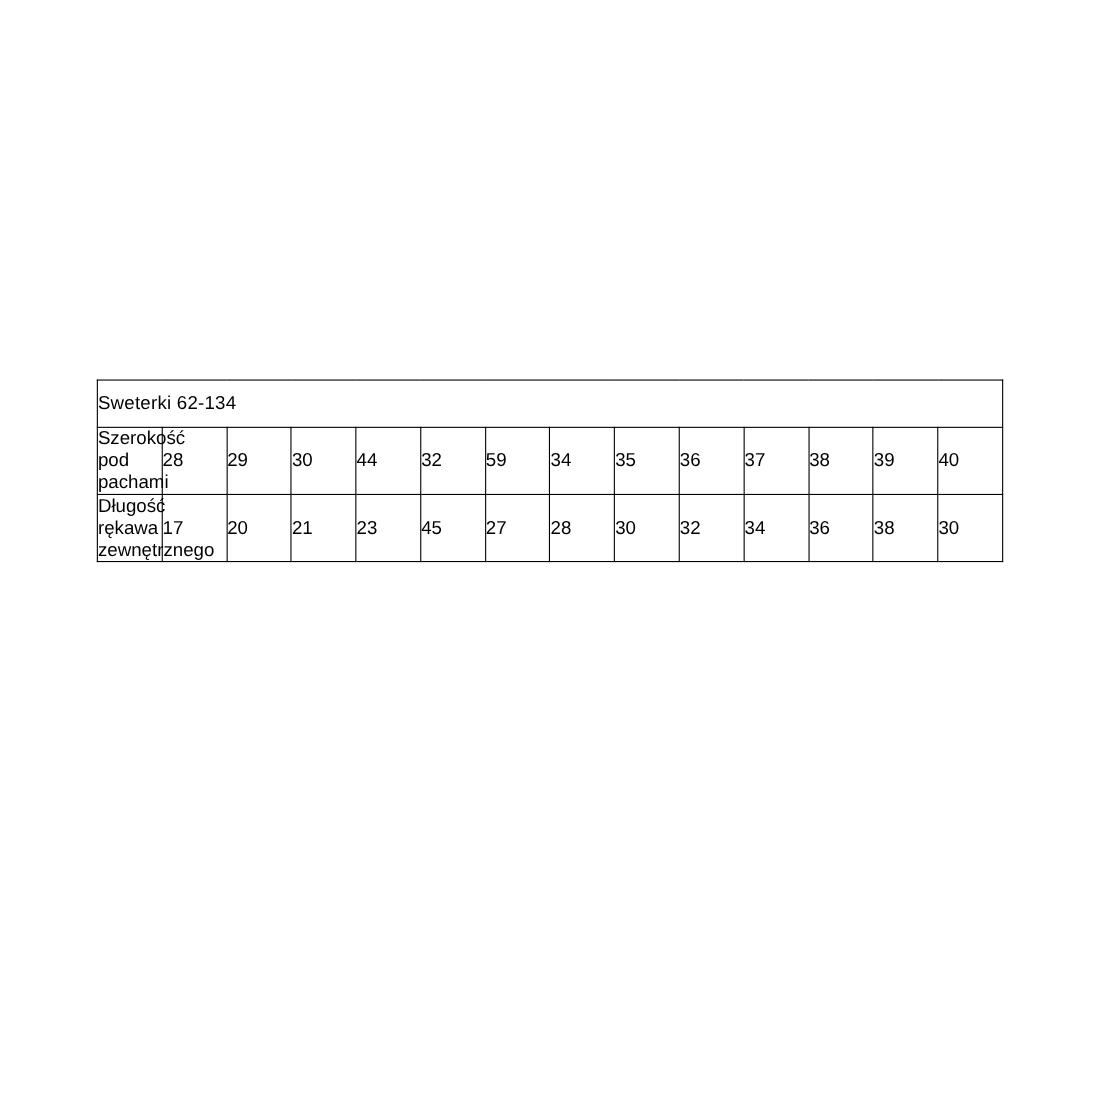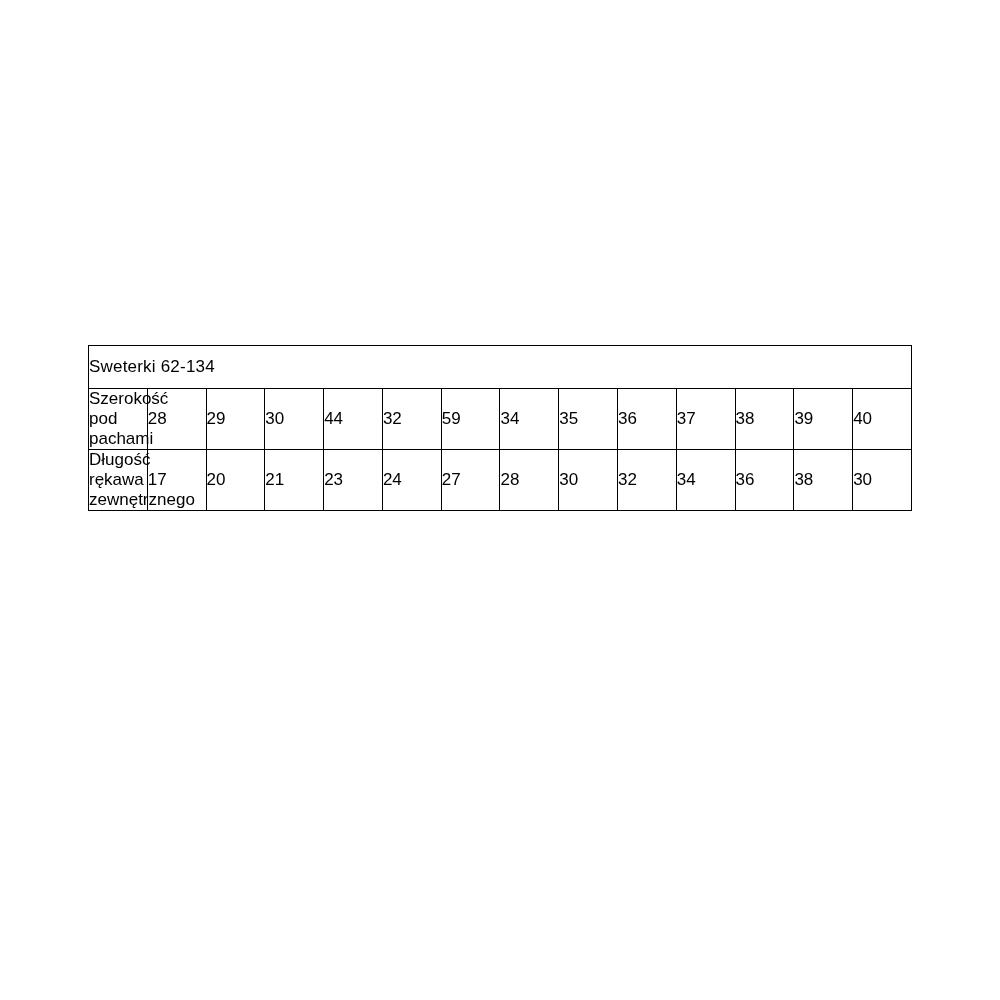--- a/index.html
+++ b/index.html
@@ -72,21 +72,21 @@
         <td class="size-col">38</td>
         <td class="size-col">39</td>
         <td class="size-col">40</td>
       </tr>
       <tr>
         <td class="row-label">Długość rękawa zewnętrznego</td>
         <td class="size-col">17</td>
         <td class="size-col">20</td>
         <td class="size-col">21</td>
         <td class="size-col">23</td>
-        <td class="size-col">24</td>
+        <td class="size-col">45</td>
         <td class="size-col">27</td>
         <td class="size-col">28</td>
         <td class="size-col">30</td>
         <td class="size-col">32</td>
         <td class="size-col">34</td>
         <td class="size-col">36</td>
         <td class="size-col">38</td>
         <td class="size-col">30</td>
       </tr>
     </tbody>

